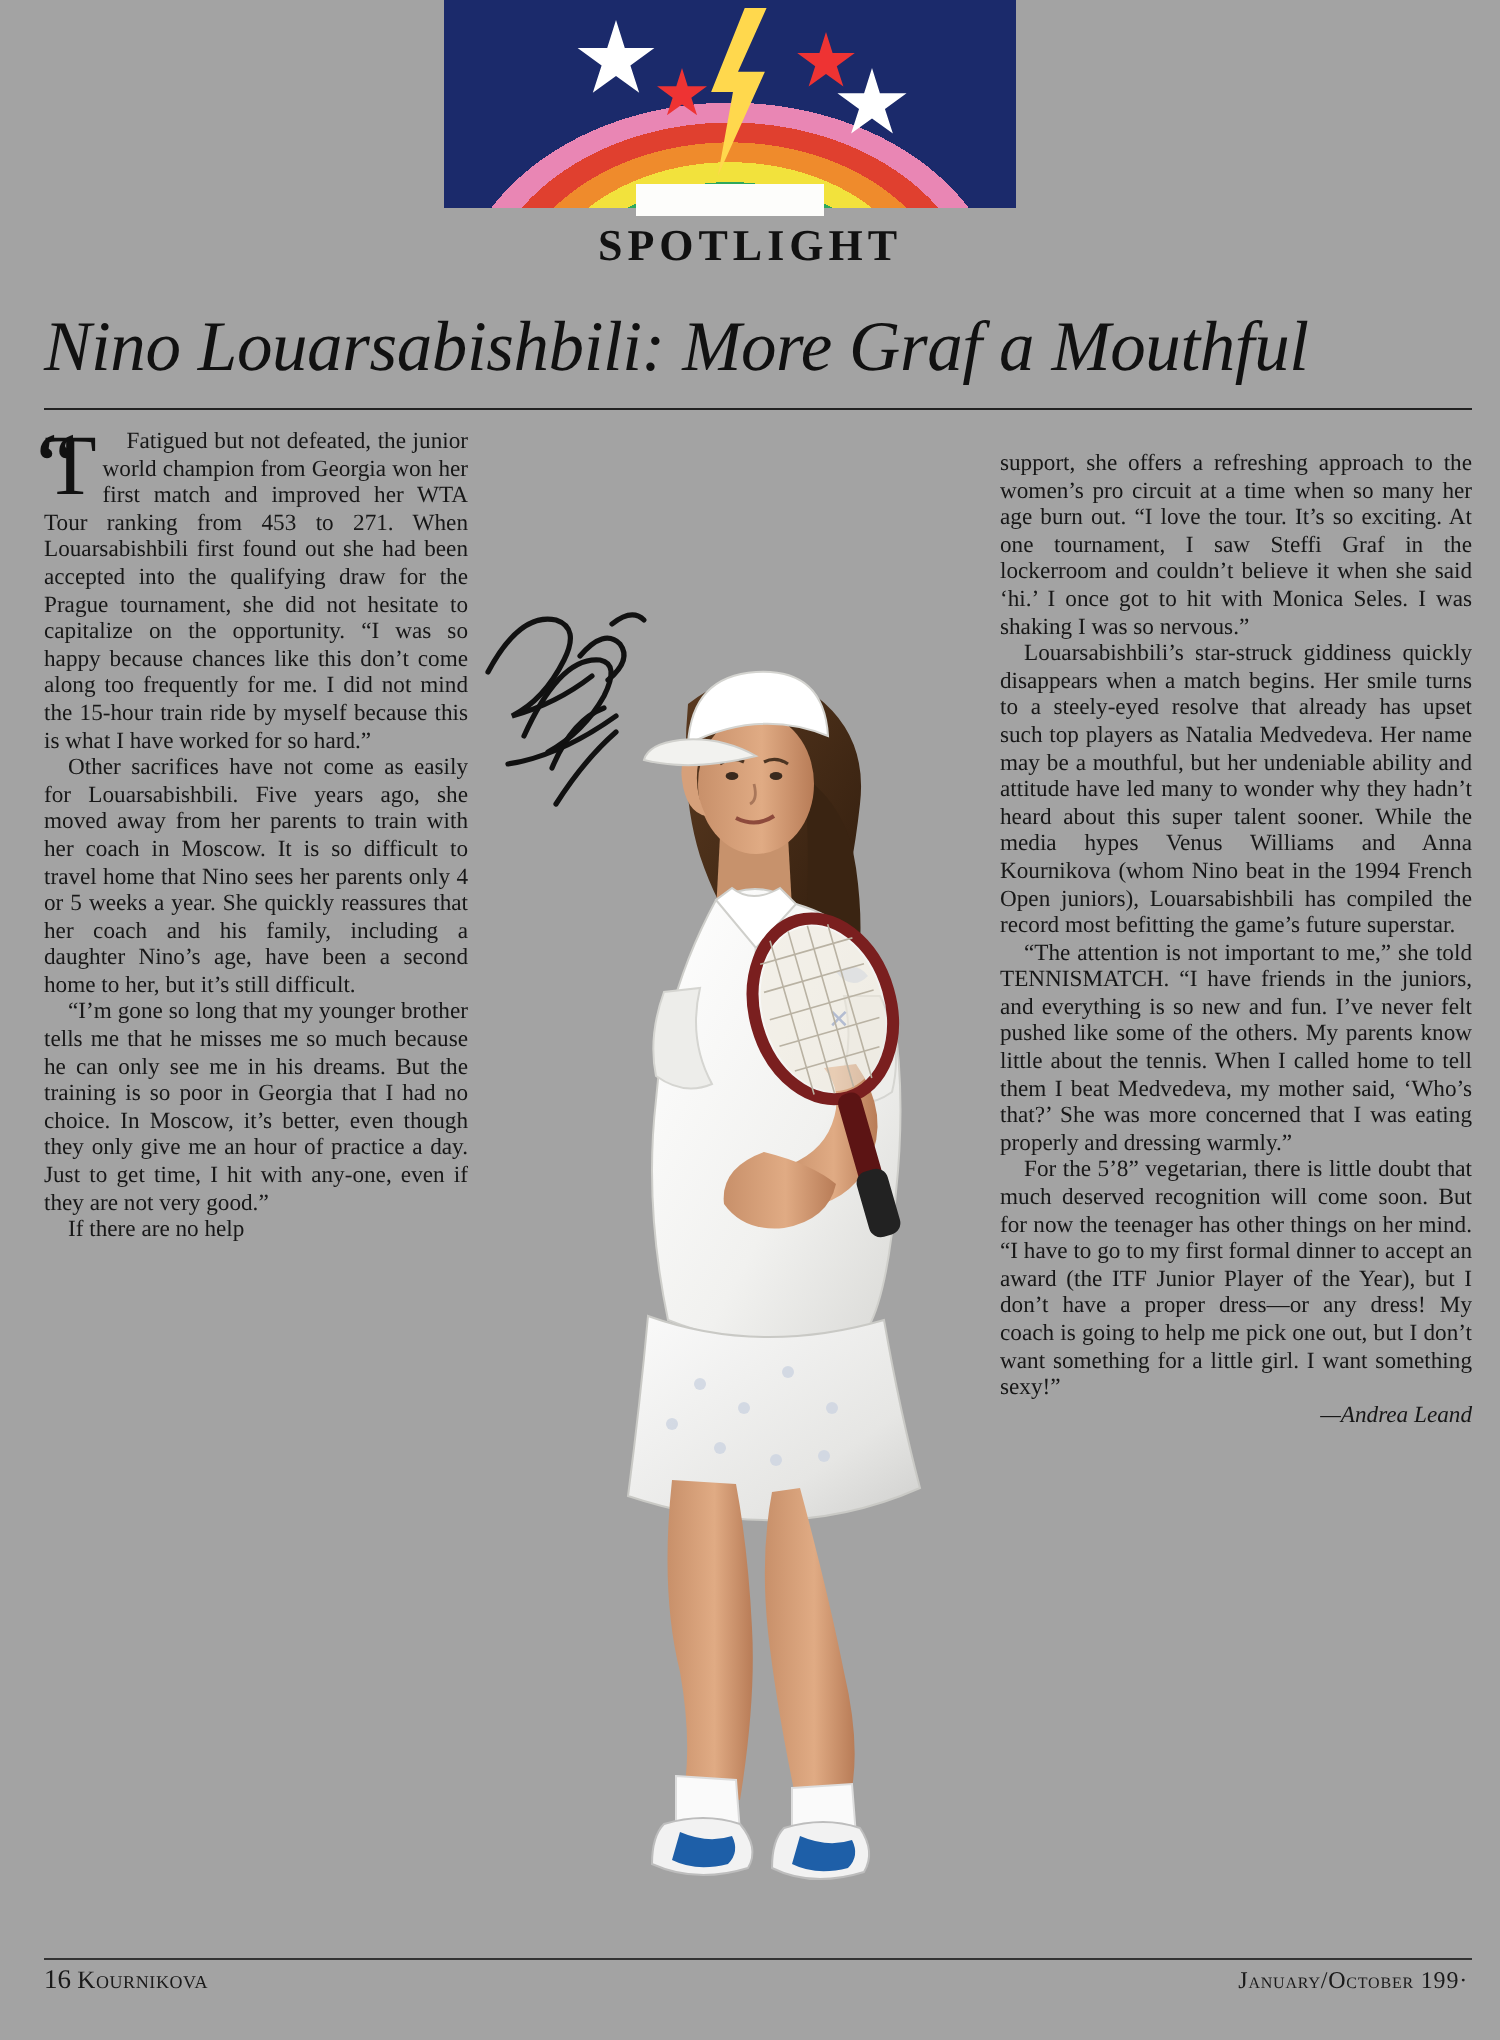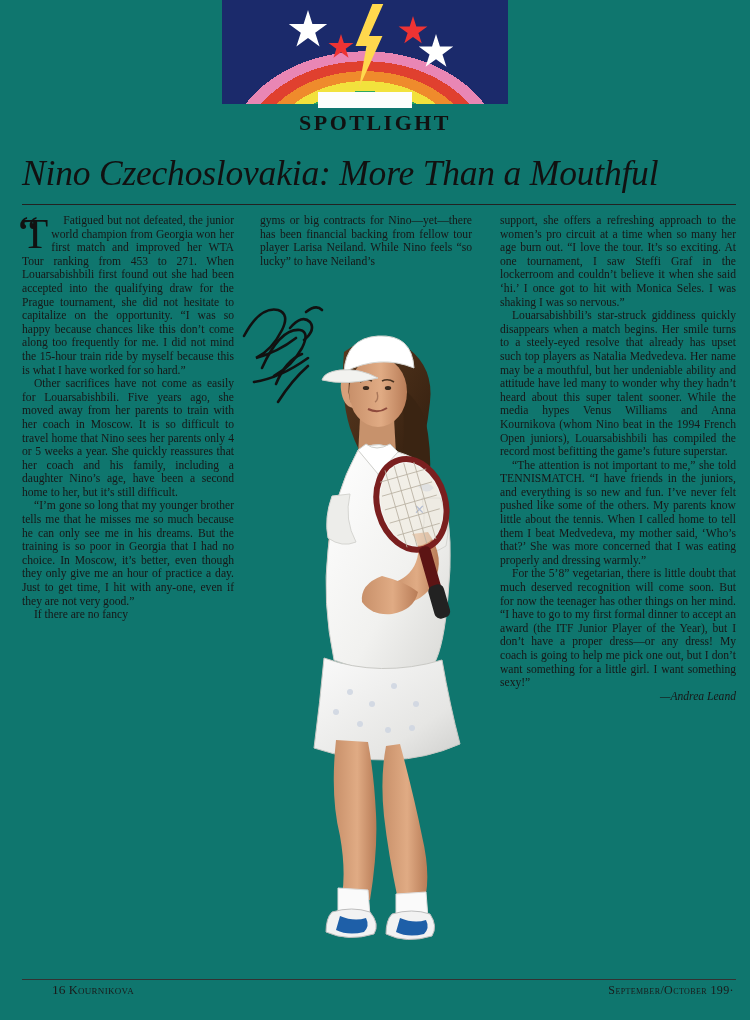--- a/index.html
+++ b/index.html
@@ -12,21 +12,21 @@
     height: 1020px;
     position: relative;
     overflow: hidden;
     font-family: "Liberation Serif", serif;
     color: #1a1a1a;
   }
 
   .page {
     position: absolute;
     inset: 0;
-    background: #0f766e;
+    background: #a3a3a3;
   }
 
   
   .logo-wrap {
     position: absolute;
     left: 222px;
     top: 0px;
     width: 286px;
     height: 108px;
   }
@@ -134,21 +134,21 @@
     text-align: justify;
     color: #171717;
   }
   .col p {
     margin: 0;
     text-indent: 12px;
   }
   .col p.first { text-indent: 0; }
   .col-1 { left: 0;   width: 212px; }
   .col-2 { left: 238px; width: 212px; }
-  .col-3 { left: 478px; width: 236px; }
+  .col-3 { left: 478px; width: 236px; margin-top: 11px; }
 
   .dropcap-block {
     position: relative;
   }
   .quote-mark {
     position: absolute;
     left: -4px;
     top: 2px;
     font-size: 46px;
     line-height: 34px;
@@ -192,21 +192,21 @@
     pointer-events: none;
   }
 
   
   .footer-left {
     position: absolute;
     left: 22px;
     bottom: 22px;
     font-size: 12.5px;
   }
-  .footer-left .pg { font-weight: 400; font-size: 13.5px; margin-left: 30px; }
+  .footer-left .pg { font-weight: 400; font-size: 13.5px; }
   .footer-left .mag { font-variant: small-caps; letter-spacing: .3px; }
   .footer-right {
     position: absolute;
     right: 16px;
     bottom: 22px;
     font-size: 12px;
     font-variant: small-caps;
     letter-spacing: .4px;
   }
   .footer-rule {
@@ -229,21 +229,21 @@
       <div class="star s2"></div>
       <div class="star s3"></div>
       <div class="star s4"></div>
       <div class="logo-bolt"></div>
     </div>
     <div class="logo-ribbon"></div>
   </div>
 
   <div class="spotlight">SPOTLIGHT</div>
 
-  <div class="headline">Nino Czechoslovakia: More Than a Mouthful</div>
+  <div class="headline">Nino Louarsabishbili: More Graf a Mouthful</div>
   <div class="rule"></div>
 
   <div class="photo">
     <svg class="ph-svg" width="296" height="660" viewBox="0 0 296 660" xmlns="http://www.w3.org/2000/svg">
       <defs>
         <linearGradient id="skin" x1="0" y1="0" x2="1" y2="0">
           <stop offset="0%" stop-color="#c8906a"></stop>
           <stop offset="55%" stop-color="#e0ab84"></stop>
           <stop offset="100%" stop-color="#b87c57"></stop>
         </linearGradient>
@@ -350,36 +350,33 @@
   <div class="cols">
 
     <div class="col col-1">
       <div class="dropcap-block">
         <span class="quote-mark">“</span>
         <span class="dropcap">T</span>
       </div>
       <p>Fatigued but not defeated, the junior world champion from Georgia won her first match and improved her WTA Tour ranking from 453 to 271. When Louarsabishbili first found out she had been accepted into the qualifying draw for the Prague tournament, she did not hesitate to capitalize on the opportunity. “I was so happy because chances like this don’t come along too frequently for me. I did not mind the 15-hour train ride by myself because this is what I have worked for so hard.”</p>
       <p>Other sacrifices have not come as easily for Louarsabishbili. Five years ago, she moved away from her parents to train with her coach in Moscow. It is so difficult to travel home that Nino sees her parents only 4 or 5 weeks a year. She quickly reassures that her coach and his family, including a daughter Nino’s age, have been a second home to her, but it’s still difficult.</p>
       <p>“I’m gone so long that my younger brother tells me that he misses me so much because he can only see me in his dreams. But the training is so poor in Georgia that I had no choice. In Moscow, it’s better, even though they only give me an hour of practice a day. Just to get time, I hit with any-one, even if they are not very good.”</p>
-      <p>If there are no fancy</p>
+      <p>If there are no help</p>
     </div>
 
-    <div class="col col-2">
-      <p class="first">gyms or big contracts for Nino—yet—there has been financial backing from fellow tour player Larisa Neiland. While Nino feels “so lucky” to have Neiland’s</p>
-    </div>
 
     <div class="col col-3">
       <p class="first">support, she offers a refreshing approach to the women’s pro circuit at a time when so many her age burn out. “I love the tour. It’s so exciting. At one tournament, I saw Steffi Graf in the lockerroom and couldn’t believe it when she said ‘hi.’ I once got to hit with Monica Seles. I was shaking I was so nervous.”</p>
       <p>Louarsabishbili’s star-struck giddiness quickly disappears when a match begins. Her smile turns to a steely-eyed resolve that already has upset such top players as Natalia Medvedeva. Her name may be a mouthful, but her undeniable ability and attitude have led many to wonder why they hadn’t heard about this super talent sooner. While the media hypes Venus Williams and Anna Kournikova (whom Nino beat in the 1994 French Open juniors), Louarsabishbili has compiled the record most befitting the game’s future superstar.</p>
       <p>“The attention is not important to me,” she told TENNISMATCH. “I have friends in the juniors, and everything is so new and fun. I’ve never felt pushed like some of the others. My parents know little about the tennis. When I called home to tell them I beat Medvedeva, my mother said, ‘Who’s that?’ She was more concerned that I was eating properly and dressing warmly.”</p>
       <p>For the 5’8” vegetarian, there is little doubt that much deserved recognition will come soon. But for now the teenager has other things on her mind. “I have to go to my first formal dinner to accept an award (the ITF Junior Player of the Year), but I don’t have a proper dress—or any dress! My coach is going to help me pick one out, but I don’t want something for a little girl. I want something sexy!”</p>
       <p class="byline">—Andrea Leand</p>
     </div>
   </div>
 
   <div class="footer-rule"></div>
   <div class="footer-left">
     <span class="pg">16</span>
     <span class="mag">Kournikova</span>
   </div>
-  <div class="footer-right">September/October 199·</div>
+  <div class="footer-right">January/October 199·</div>
 
 </div>
 
 </body></html>

